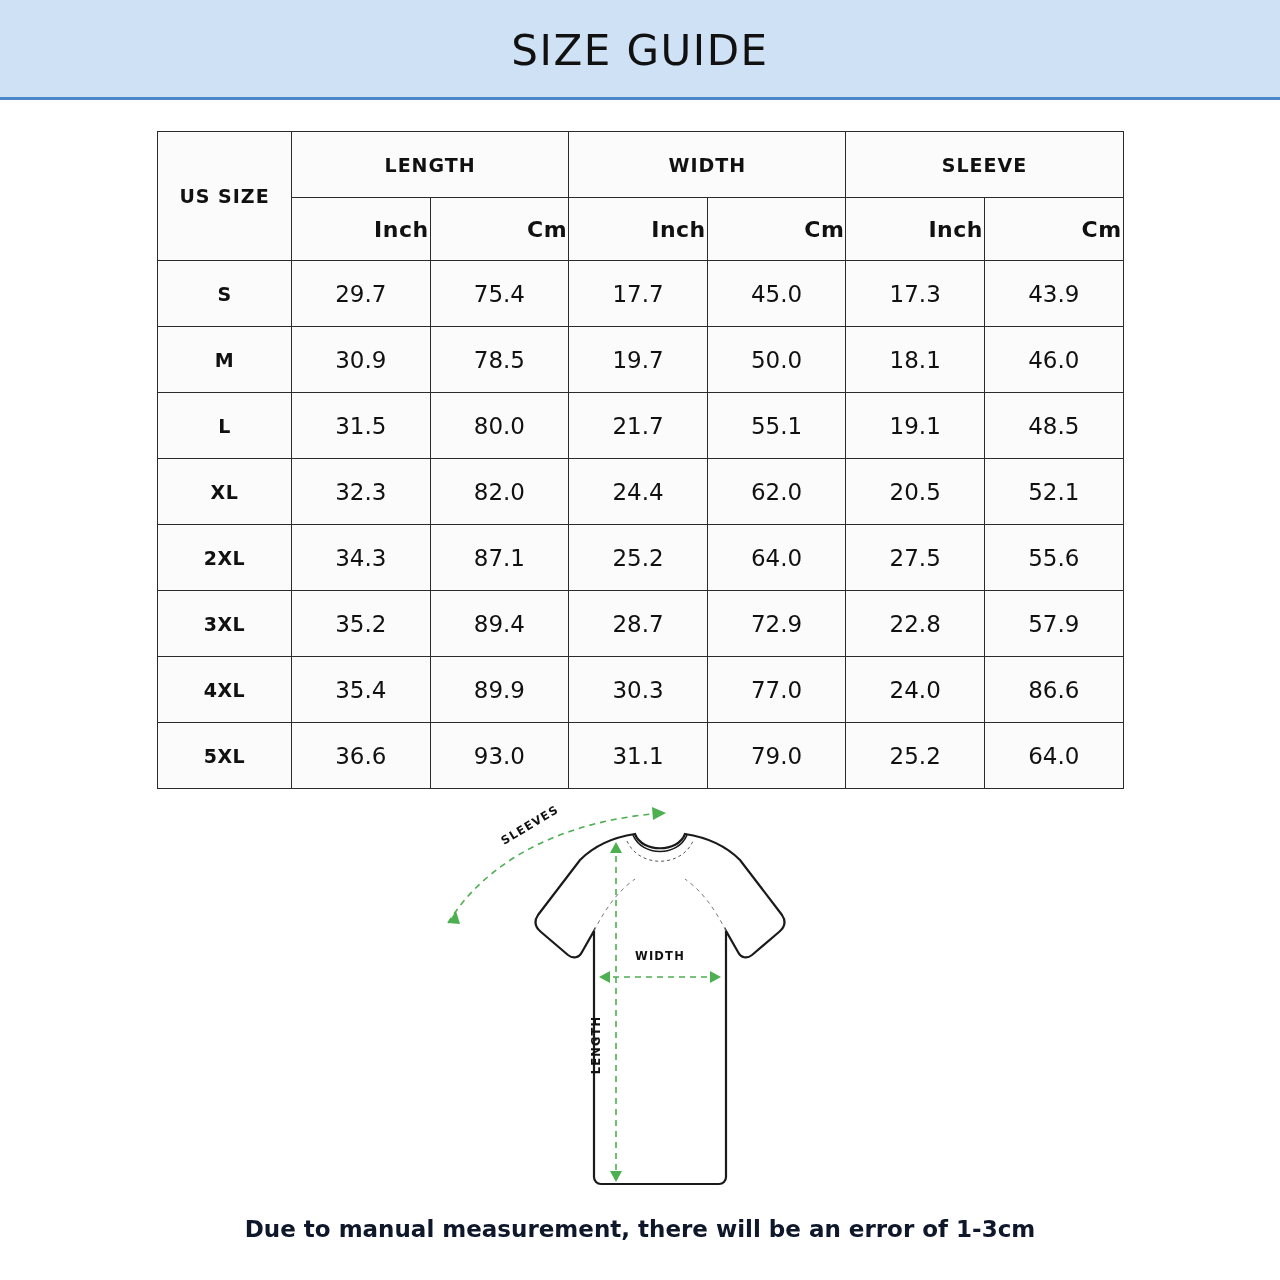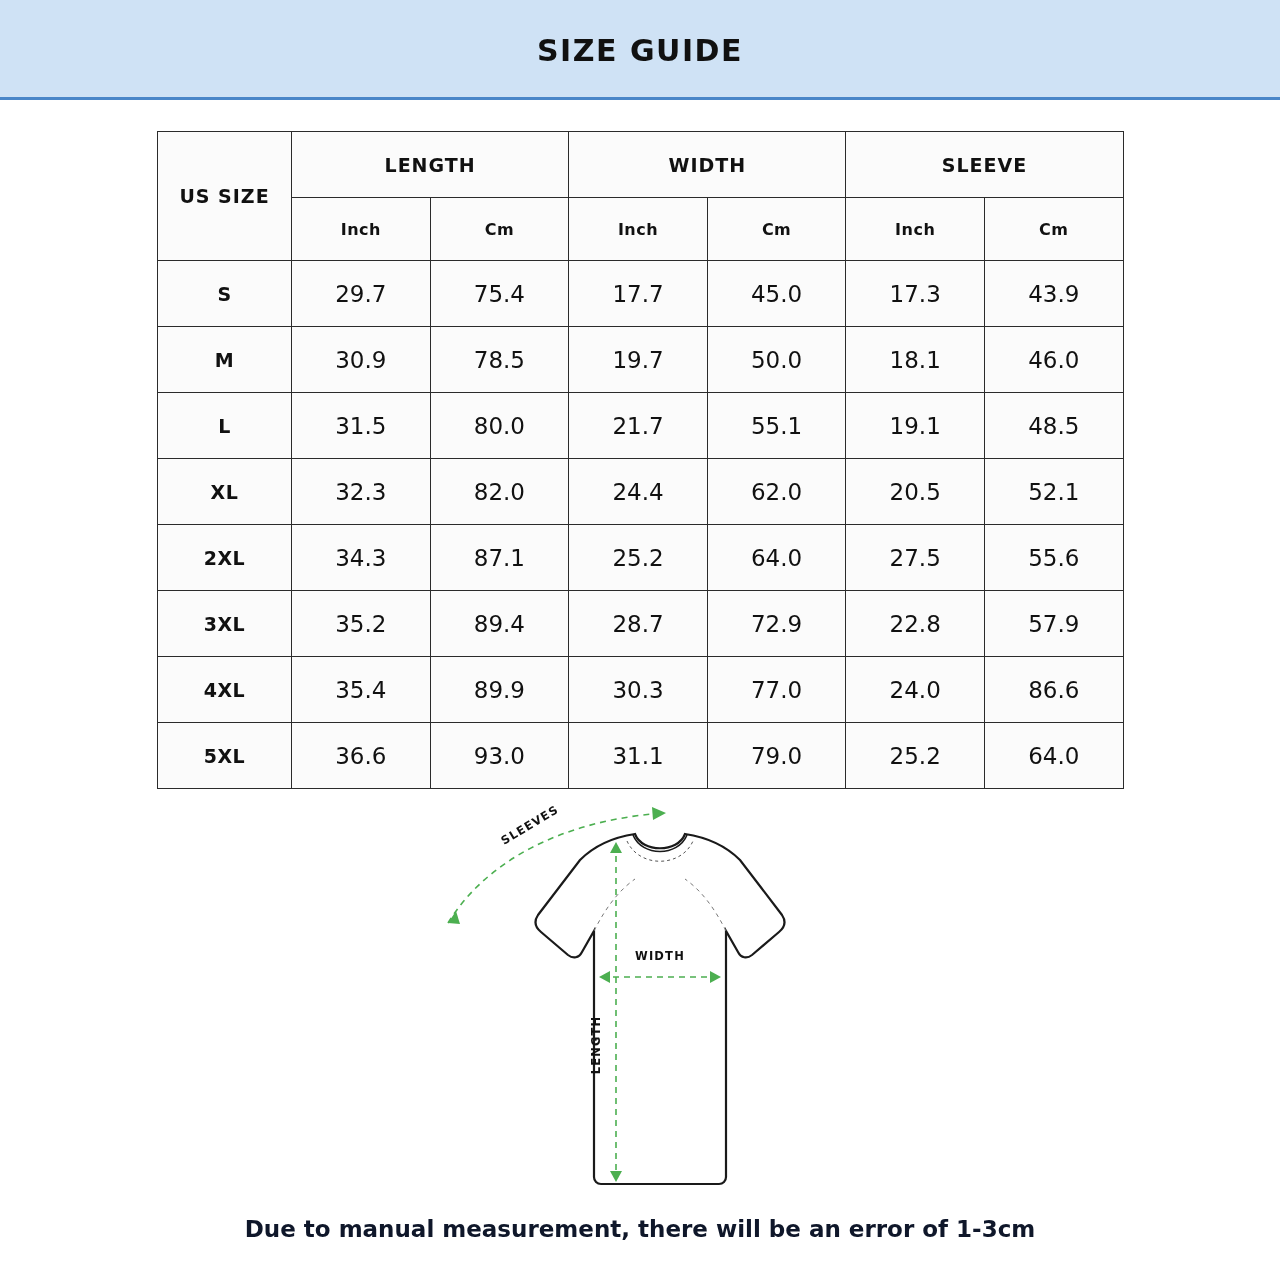--- a/index.html
+++ b/index.html
@@ -31,22 +31,22 @@
   }
   .header-title {
     position: absolute;
     left: 0;
     top: 0;
     width: 1280px;
     height: 100px;
     display: flex;
     align-items: center;
     justify-content: center;
-    font-size: 30px;
-    font-weight: bold;
+    font-size: 42px;
+    font-weight: normal;
     letter-spacing: 1.5px;
     color: #111111;
     font-family: "DejaVu Sans", sans-serif;
   }
 
   
   .table-wrap {
     position: absolute;
     left: 157px;
     top: 131px;
@@ -70,23 +70,24 @@
   col.c-num  { width: 138.6px; }
 
   thead tr.group-row th {
     height: 66px;
     font-size: 19px;
     font-weight: bold;
     letter-spacing: 1px;
   }
   thead tr.unit-row th {
     height: 63px;
-    font-size: 16px;
+    font-size: 22px;
     font-weight: bold;
     letter-spacing: 0.5px;
+    text-align: right;
   }
   tbody td {
     height: 66px;
     font-size: 23px;
     font-weight: normal;
   }
   tbody td.size-cell {
     font-size: 19px;
     font-weight: bold;
     letter-spacing: 0.5px;

